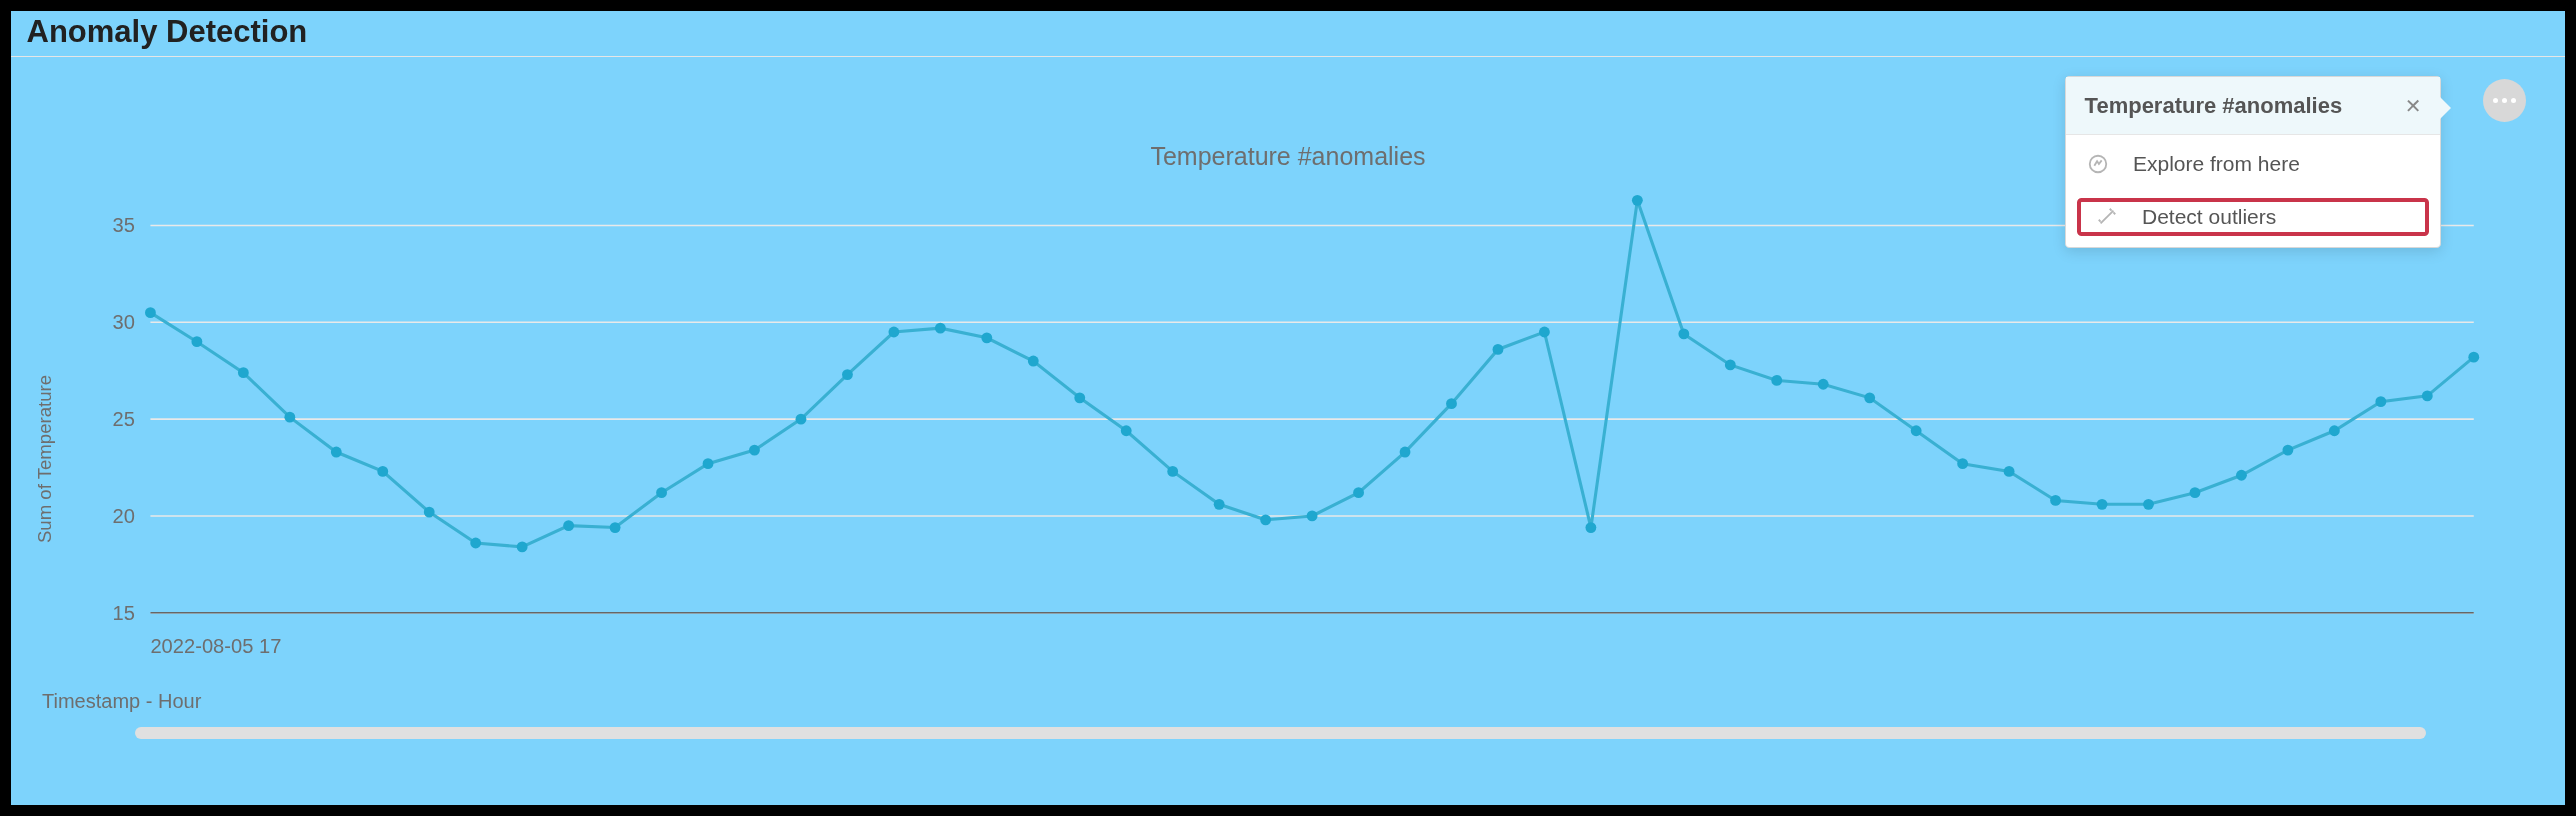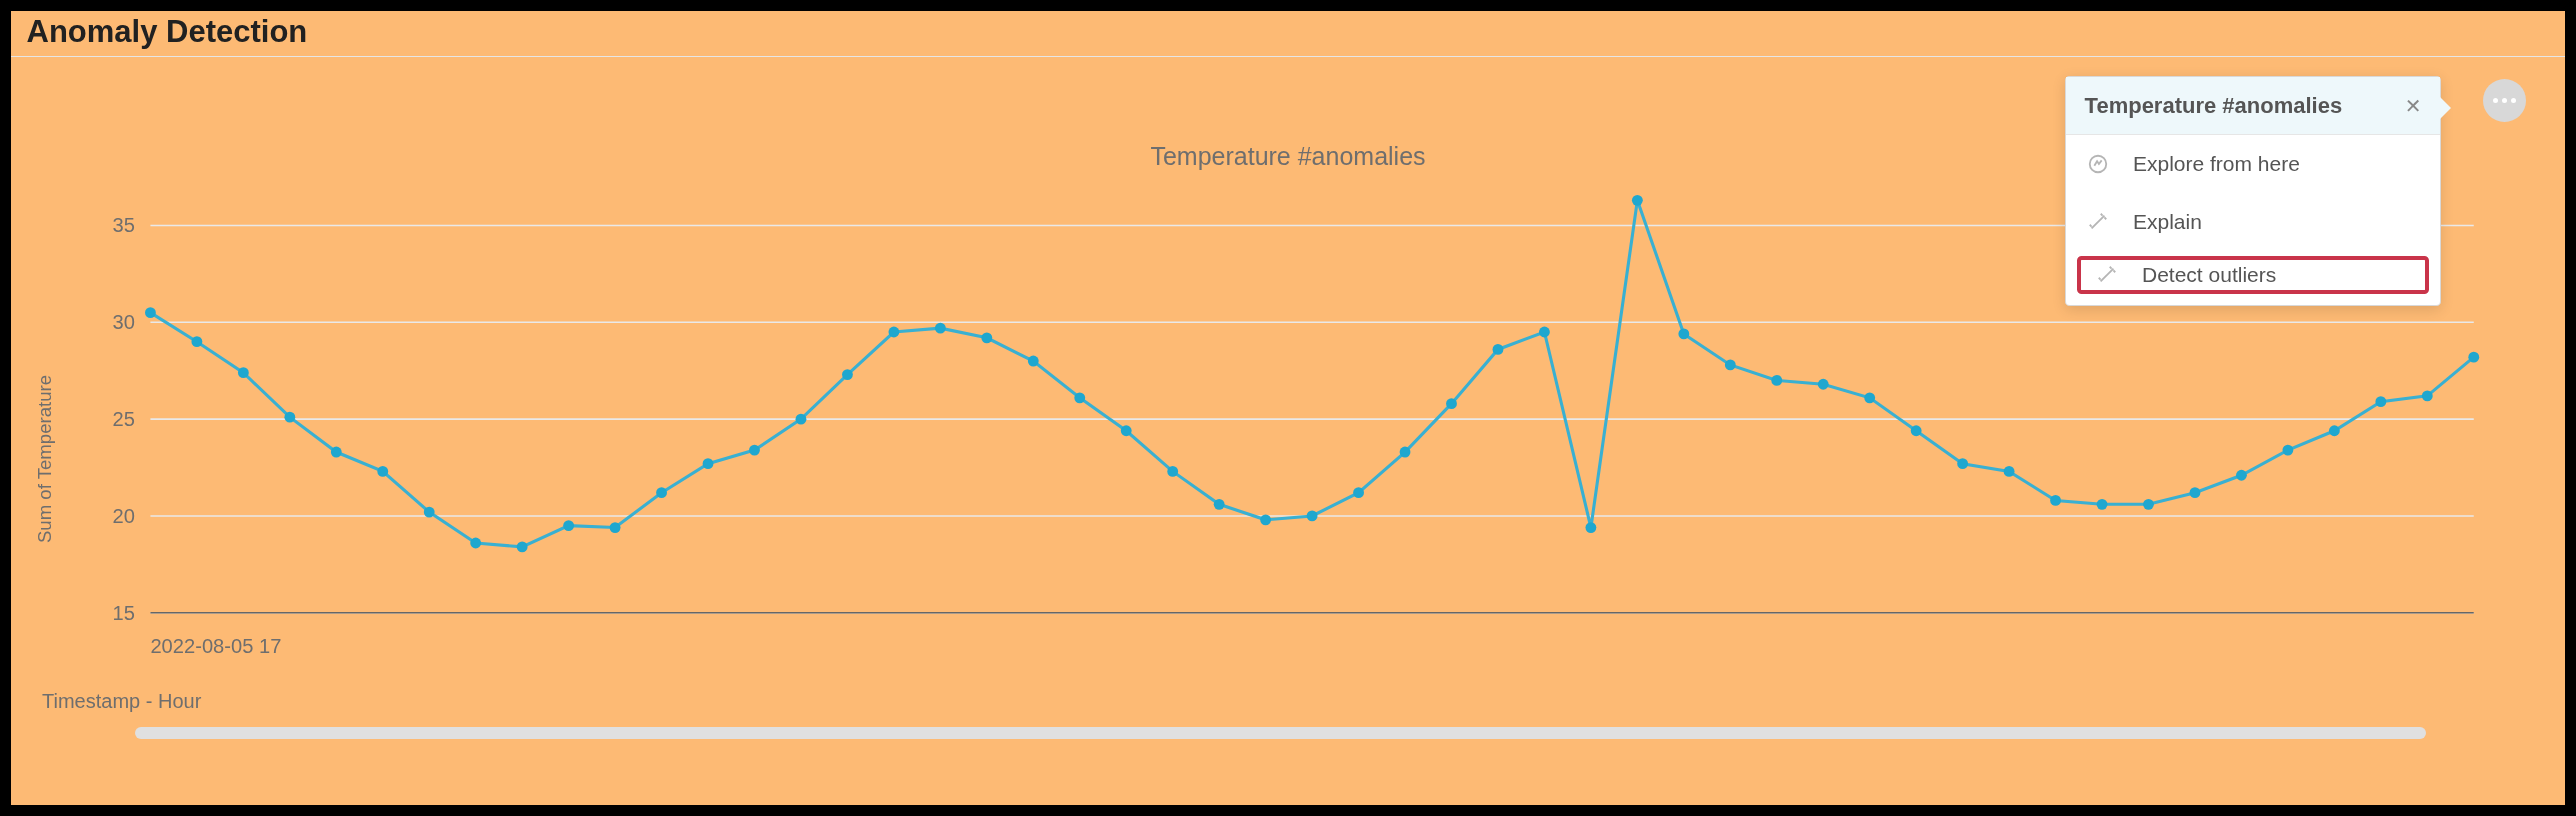--- a/index.html
+++ b/index.html
@@ -8,21 +8,21 @@
     font-family: -apple-system, BlinkMacSystemFont, "Segoe UI", Helvetica, Arial, sans-serif;
     background: #fff;
     width: 2576px;
     height: 816px;
   }
   .frame {
     width: 2576px;
     height: 816px;
     border: 11px solid #000;
     position: relative;
-    background: #fdba74;
+    background: #7dd3fc;
   }
   .page-title {
     font-size: 31px;
     font-weight: 600;
     color: #212121;
     padding: 3.1px 15.5px 6.2px;
     border-bottom: 0.8px solid #e6e6e6;
   }
   .chart-title {
     text-align: center;
@@ -230,29 +230,20 @@
     </div>
     <div class="popover-item">
       <span class="icn">
         <svg class="icn-svg" viewBox="0 0 24 24">
             <circle cx="12" cy="12" r="9"></circle>
             <path d="M8 14l3-5 2 3 3-4"></path>
           </svg>
       </span>
       <span>Explore from here</span>
     </div>
-    <div class="popover-item">
-      <span class="icn">
-        <svg class="icn-svg" viewBox="0 0 24 24">
-            <path d="M5 19L19 5"></path>
-            <path d="M15 3l2 2M19 7l2 2M3 15l2 2"></path>
-          </svg>
-      </span>
-      <span>Explain</span>
-    </div>
     <div class="popover-item highlighted">
       <span class="icn">
         <svg class="icn-svg" viewBox="0 0 24 24">
             <path d="M5 19L19 5"></path>
             <path d="M15 3l2 2M19 7l2 2M3 15l2 2"></path>
           </svg>
       </span>
       <span>Detect outliers</span>
     </div>
   </div>

